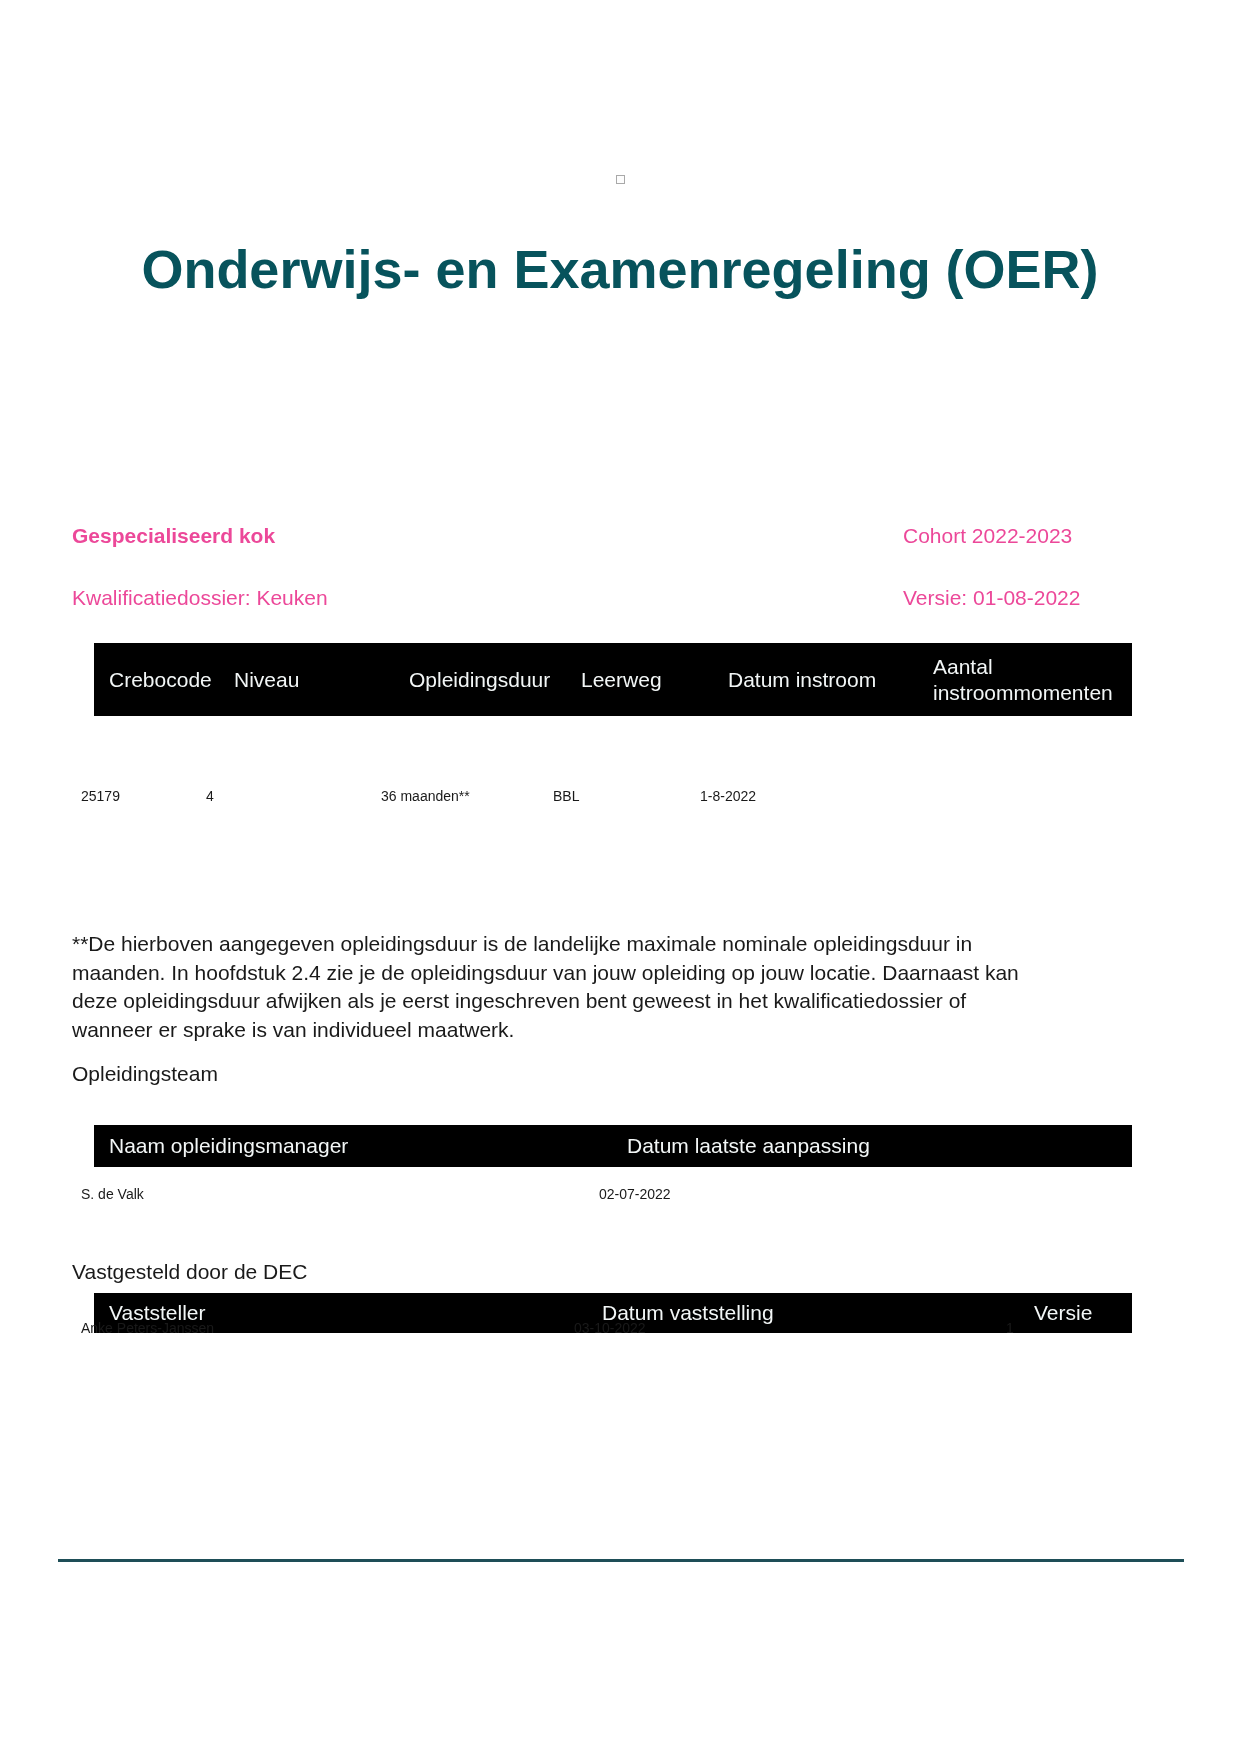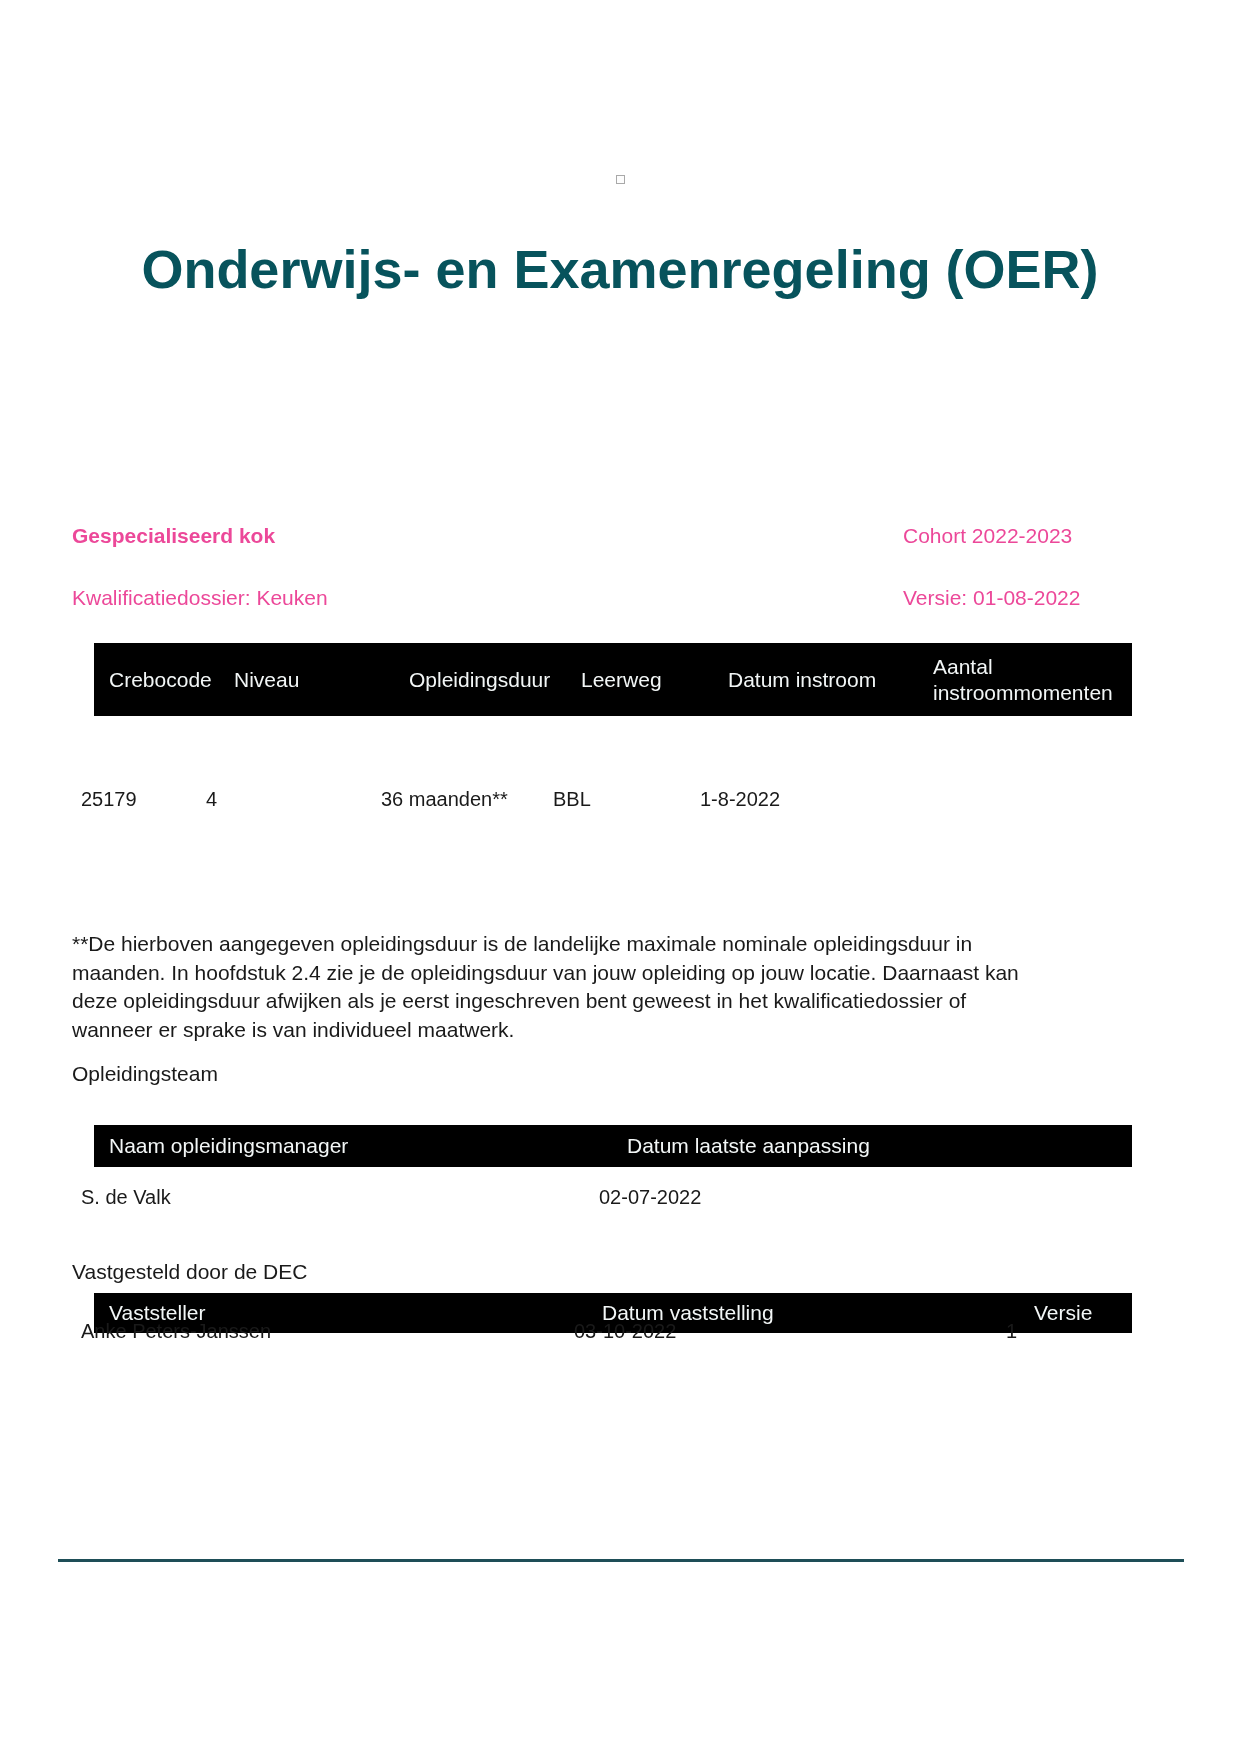--- a/index.html
+++ b/index.html
@@ -46,21 +46,21 @@
     margin-left: 28px;
   }
   .tbl-header .cell {
     position: absolute;
     top: 0; bottom: 0;
     display: flex;
     align-items: center;
   }
   .pre { white-space: pre-line; }
 
-  .tbl-row { left: 66px; width: 1102px; font-size: 20px; color: #1a1a1a; }
+  .tbl-row { left: 66px; width: 1102px; font-size: 14px; color: #1a1a1a; }
   .tbl-row .cell { position: absolute; top: 0; white-space: nowrap; }
 
   .para-line {
     font-size: 21px;
     line-height: 28.5px;
     color: #1a1a1a;
     white-space: nowrap;
   }
 
   .bottom-rule {

